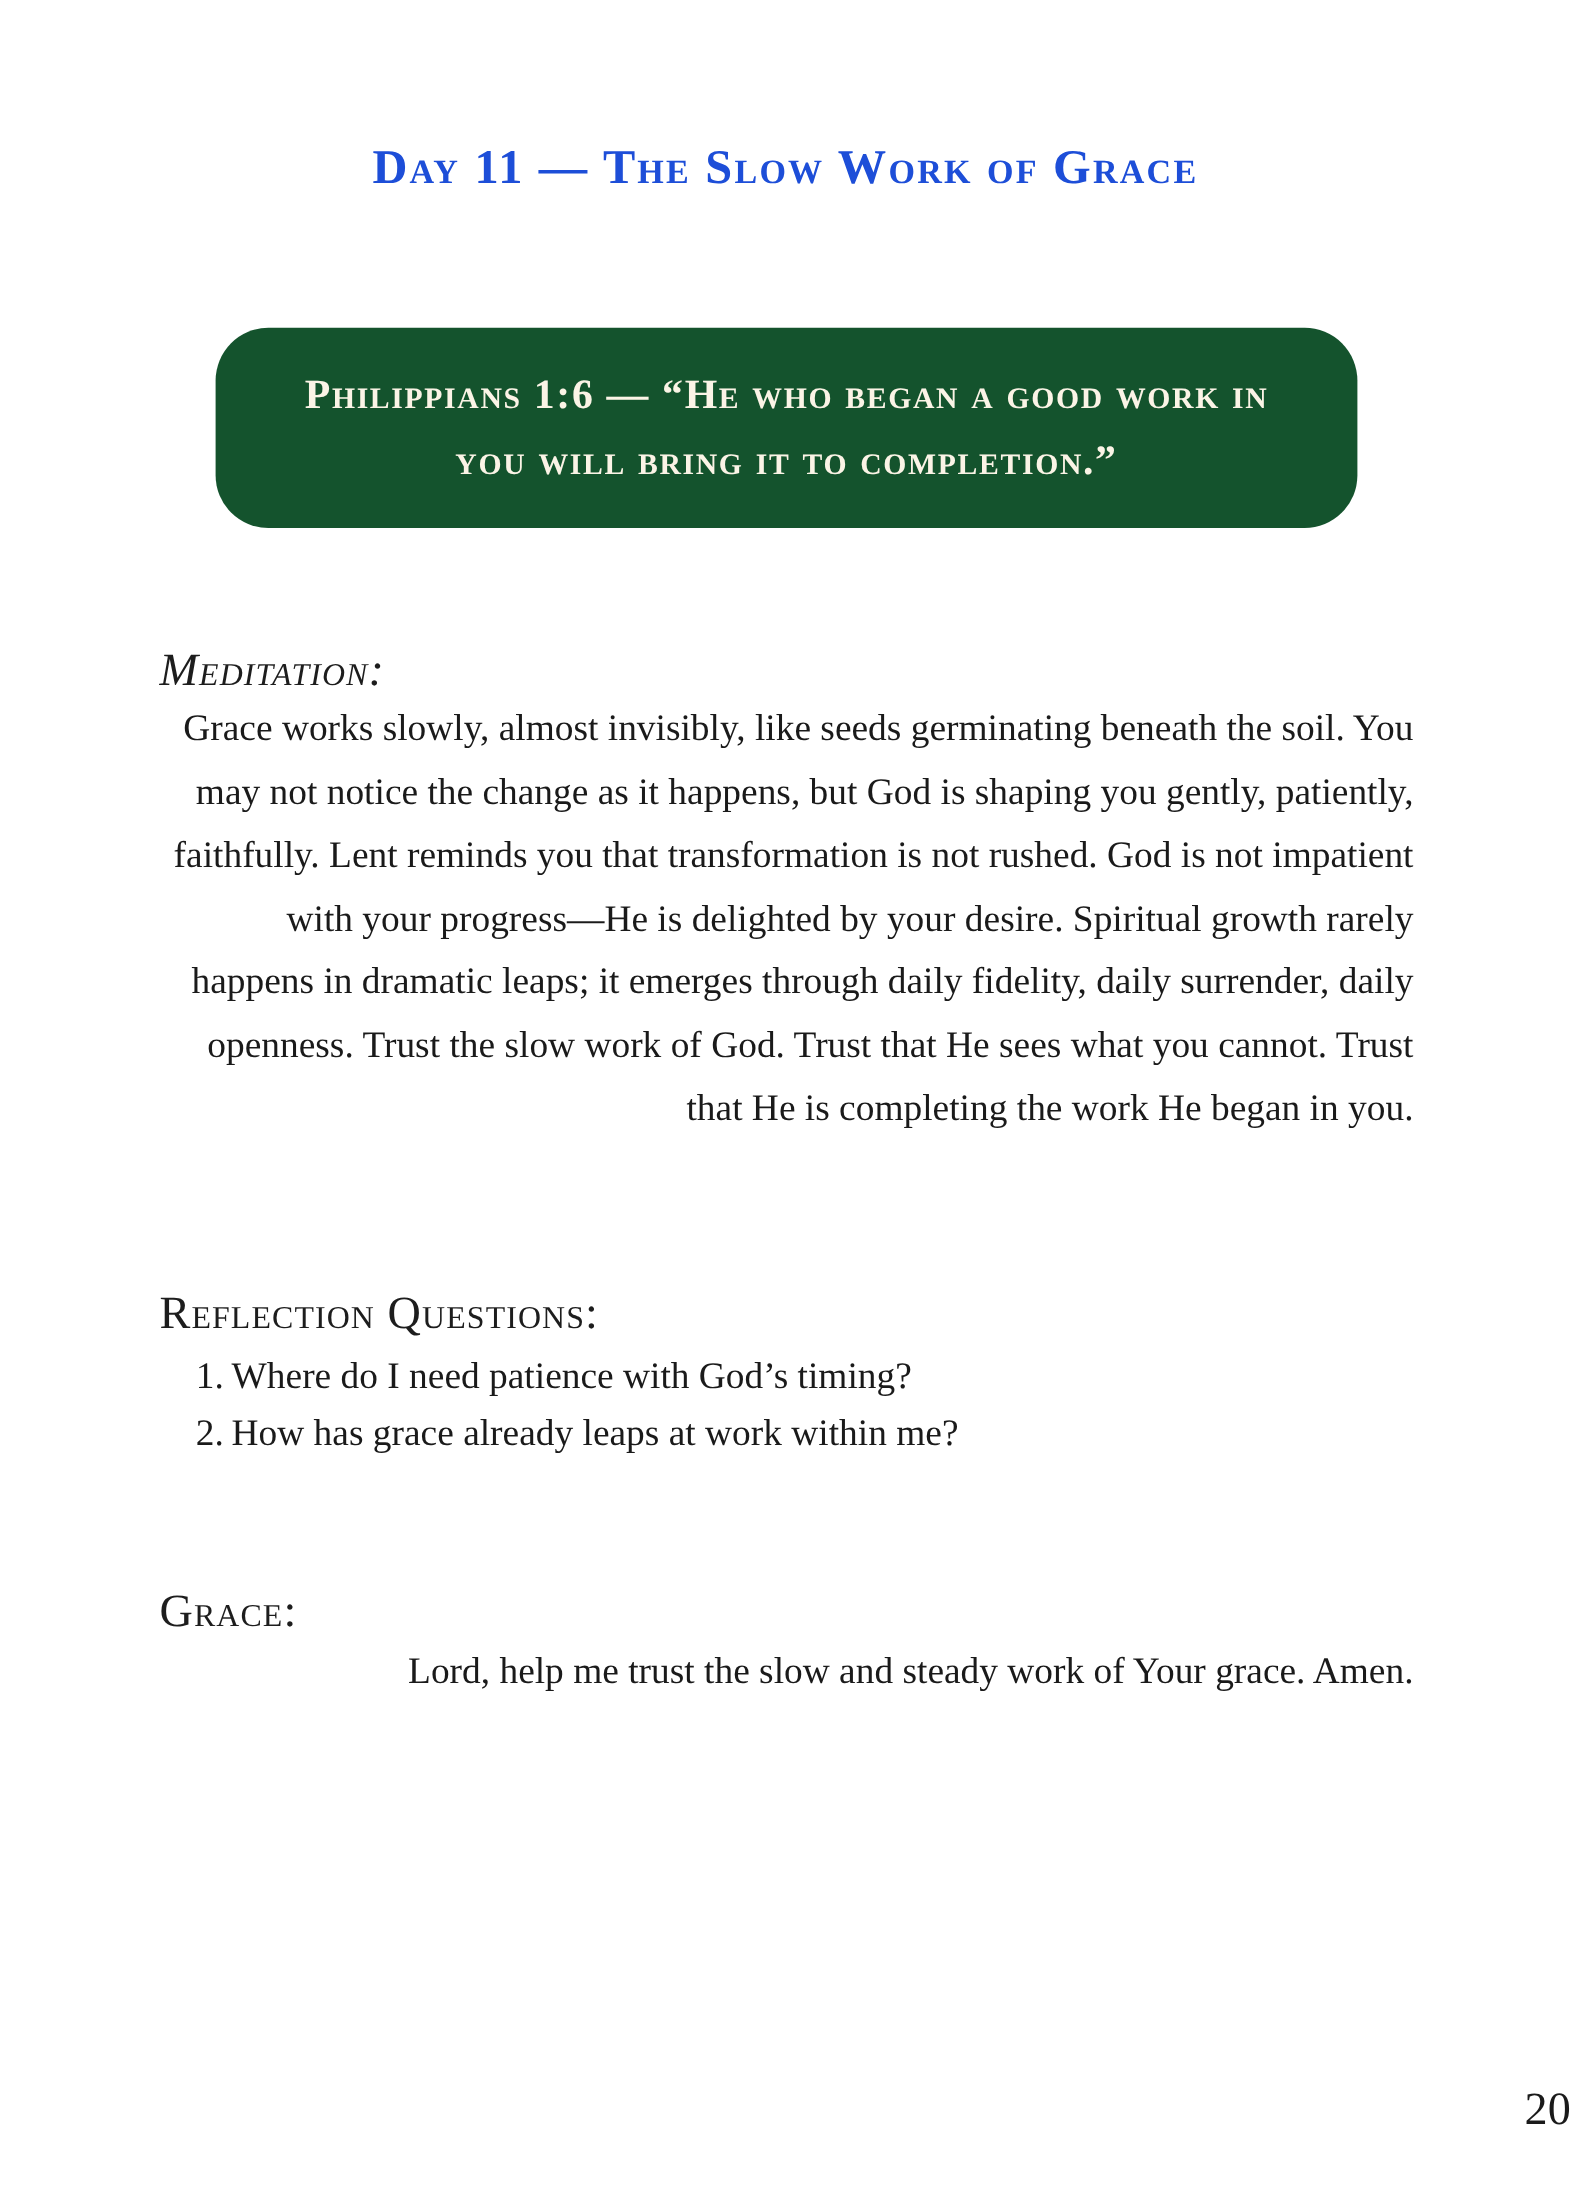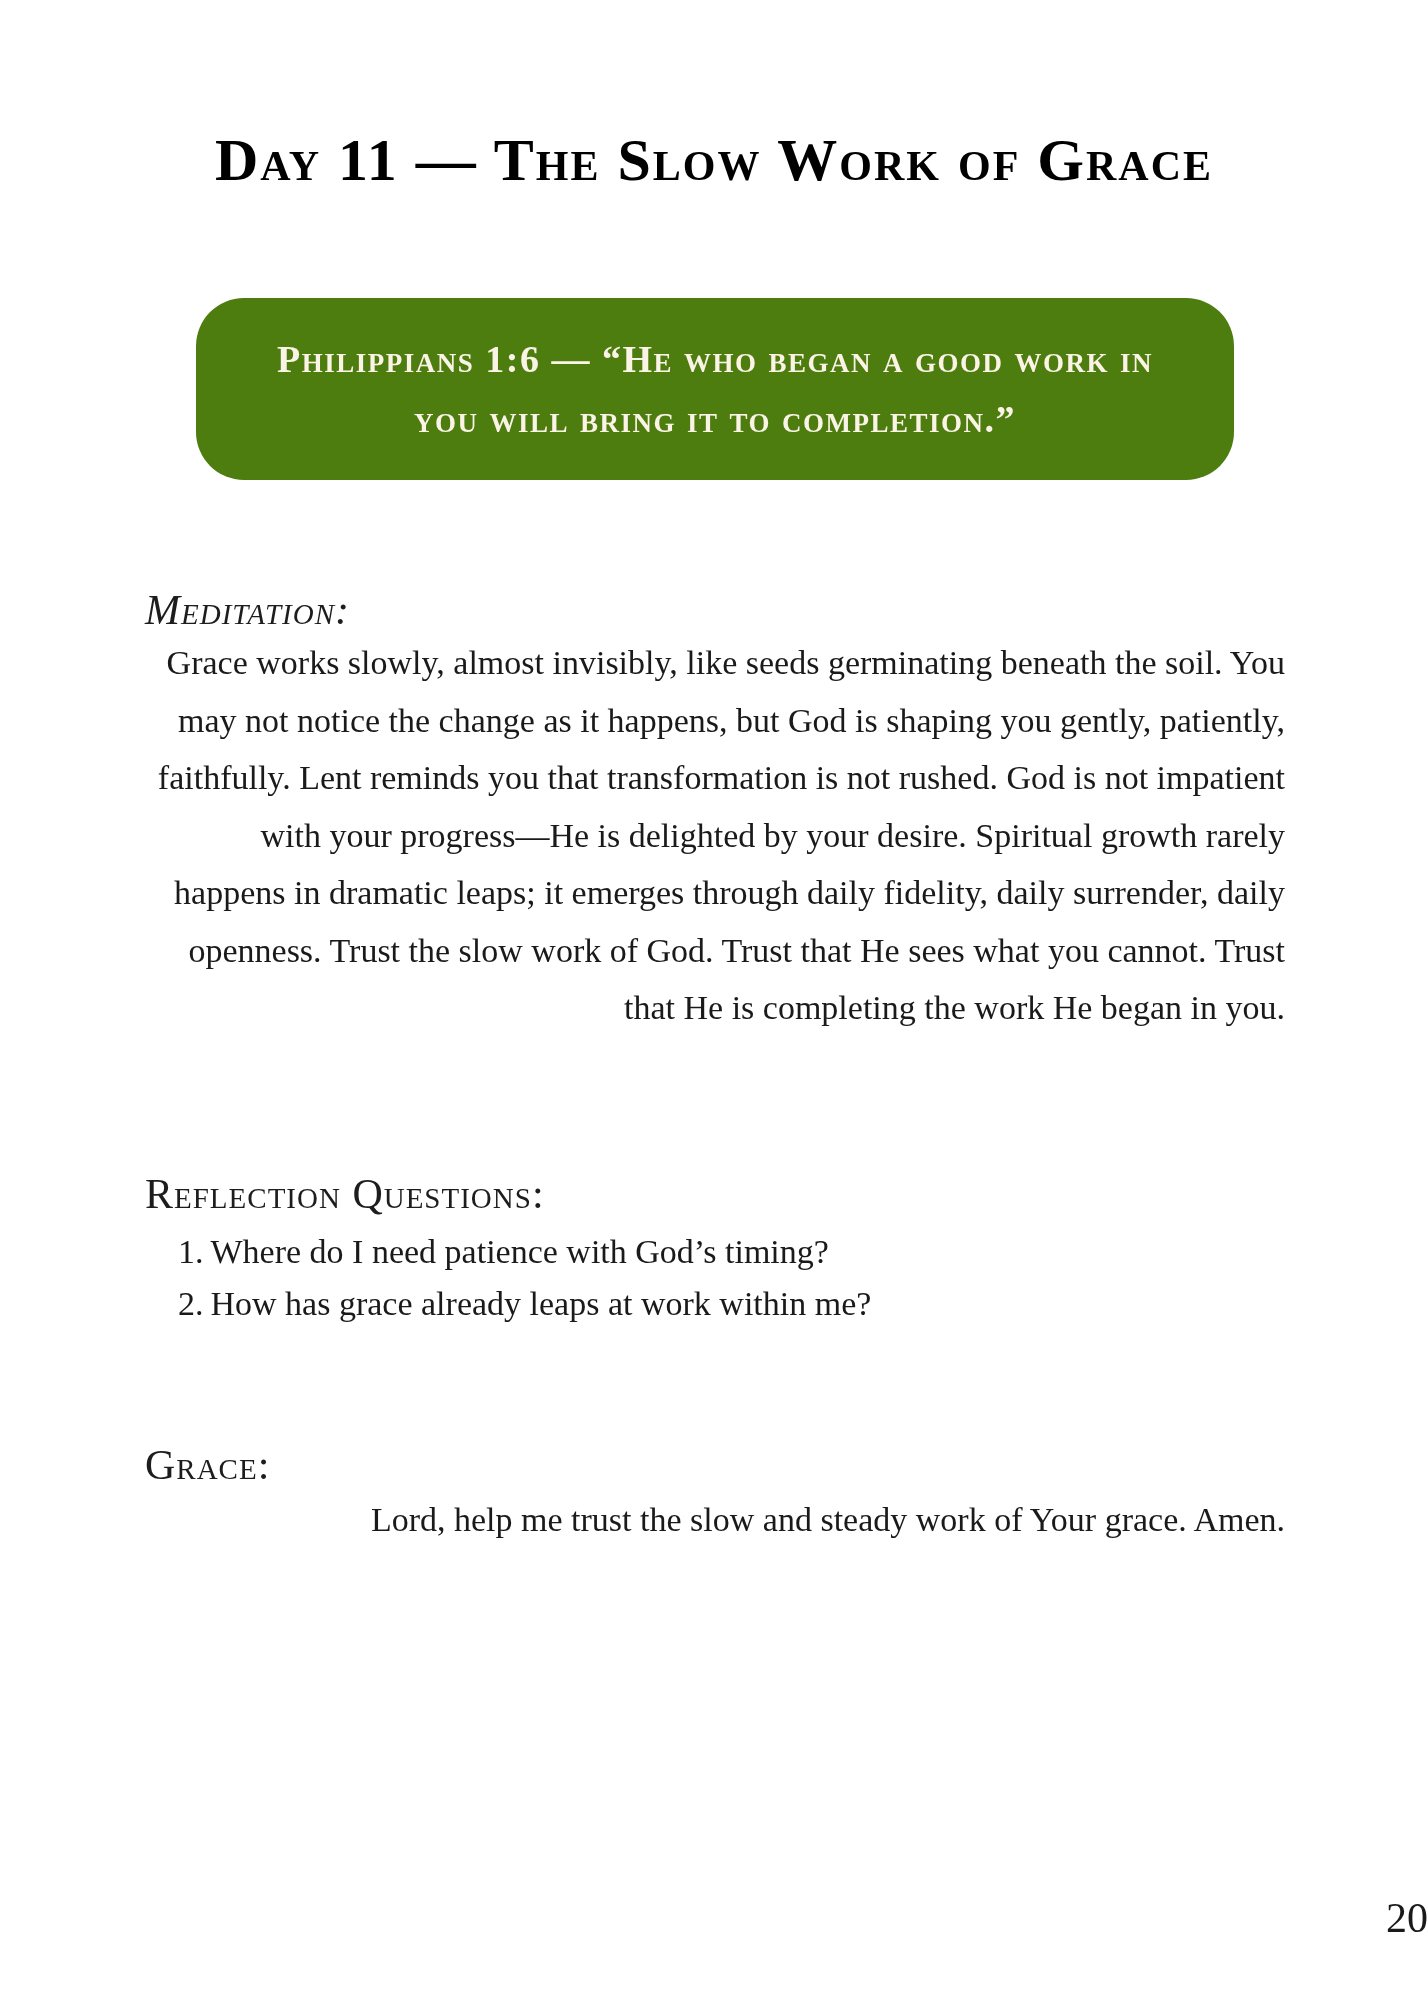--- a/index.html
+++ b/index.html
@@ -19,34 +19,34 @@
 
   
   .page-title {
     position: absolute;
     top: 126px;
     left: 0;
     width: 100%;
     text-align: center;
     font-variant: small-caps;
     font-weight: 700;
-    font-size: 60px;
+    font-size: 44px;
     letter-spacing: 2px;
-    color: #000000;
+    color: #1d4ed8;
   }
 
   
   .verse-box {
     position: absolute;
     top: 298px;
     left: 196px;
     width: 1038px;
     min-height: 182px;
     box-sizing: border-box;
-    background: #4d7c0f;
+    background: #14532d;
     border-radius: 48px;
     display: flex;
     align-items: center;
     padding: 24px 46px;
   }
   .verse-text {
     font-variant: small-caps;
     font-weight: 700;
     font-size: 38px;
     line-height: 60px;

